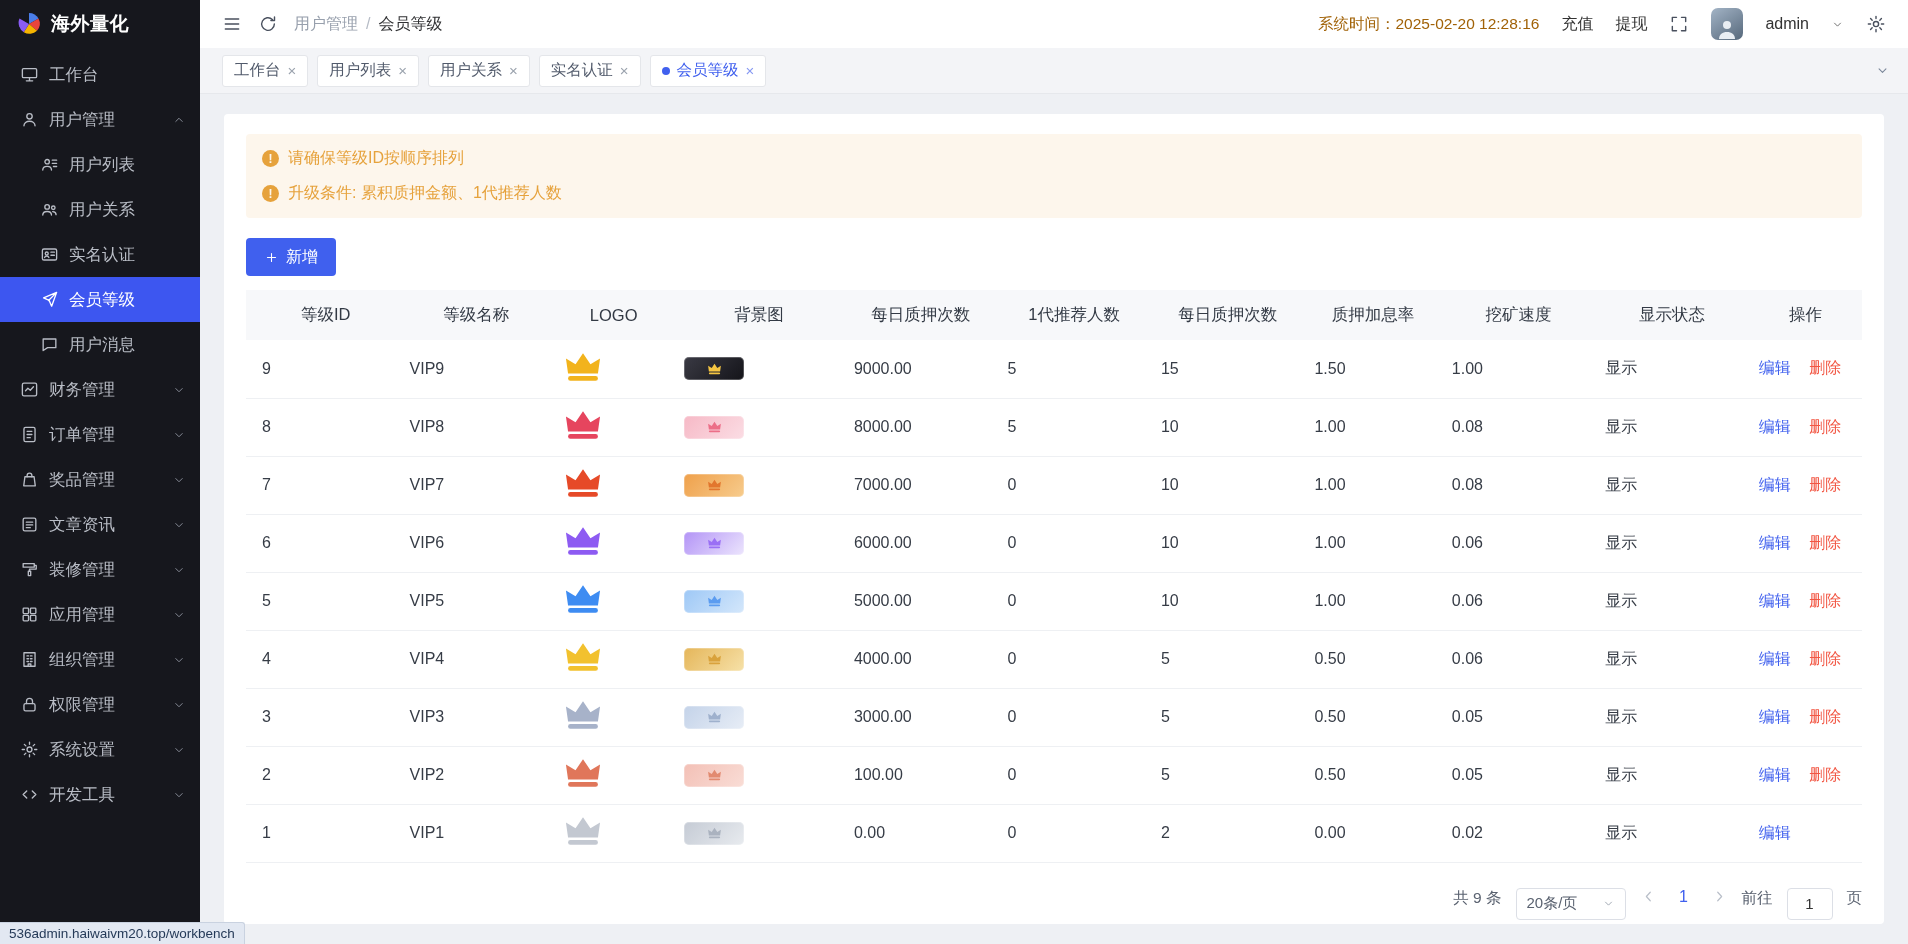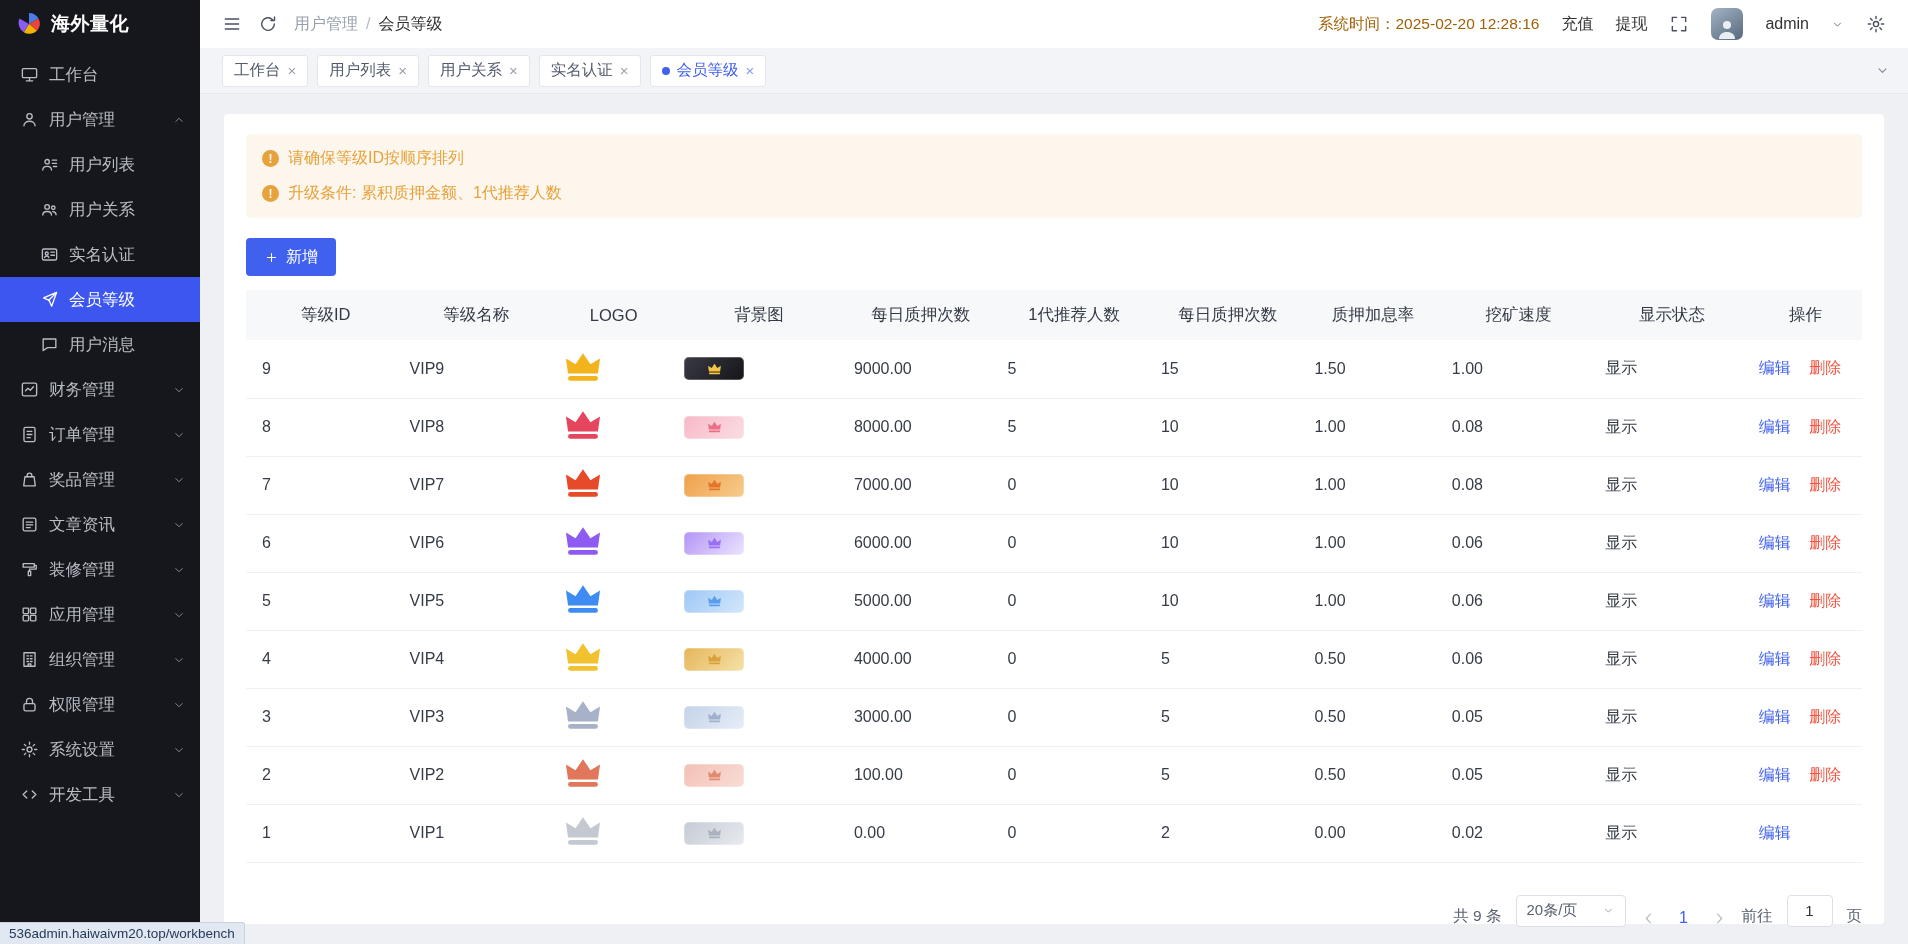--- a/index.html
+++ b/index.html
@@ -63,21 +63,21 @@
 th:first-child,td:first-child{padding-left:16px}
 .crown-wrap{display:inline-flex}
 .crown-wrap svg{width:40px;height:32px}
 .crown path,.crown rect{fill:currentColor;stroke:none}
 .banner{display:inline-flex;align-items:center;justify-content:center;width:60px;height:23px;border-radius:5px;box-shadow:inset 0 0 0 1px rgba(255,255,255,.25)}
 .banner svg{width:15px;height:12px}
 .ops a{text-decoration:none;font-size:16px;margin-right:14px;cursor:pointer}
 .op-edit{color:#4060ee}.op-del{color:#f25643}
 
 
-.pager{display:flex;align-items:flex-end;justify-content:flex-end;gap:14px;padding-top:32px;font-size:15.5px;color:#5a6270}
+.pager{display:flex;align-items:flex-start;justify-content:flex-end;gap:14px;padding-top:25px;font-size:15.5px;color:#5a6270}
 .psize{width:110px;height:32px;border:1px solid #dcdfe6;border-radius:4px;background:#fff;display:flex;align-items:center;justify-content:space-between;padding:0 10px;font-size:15px;color:#5a6270;cursor:pointer}
 .psize .icon{width:13px;height:13px;color:#9aa2ad}
 .parrow{width:17px;height:17px;color:#b9bfc9;cursor:pointer}
 .pnum{color:#4060ee;min-width:26px;text-align:center;font-size:16px;cursor:pointer}
 .pgoto{width:46px;height:32px;border:1px solid #dcdfe6;border-radius:4px;text-align:center;font-size:15px;color:#333;font-family:inherit;background:#fff}
 
 
 .statuslink{position:fixed;left:0;bottom:0;background:#e2e8f2;border:1px solid #c9d2e0;border-left:none;border-bottom:none;color:#253a58;font-size:13.5px;padding:3px 9px;border-top-right-radius:3px;z-index:9}
 </style>
 </head>

